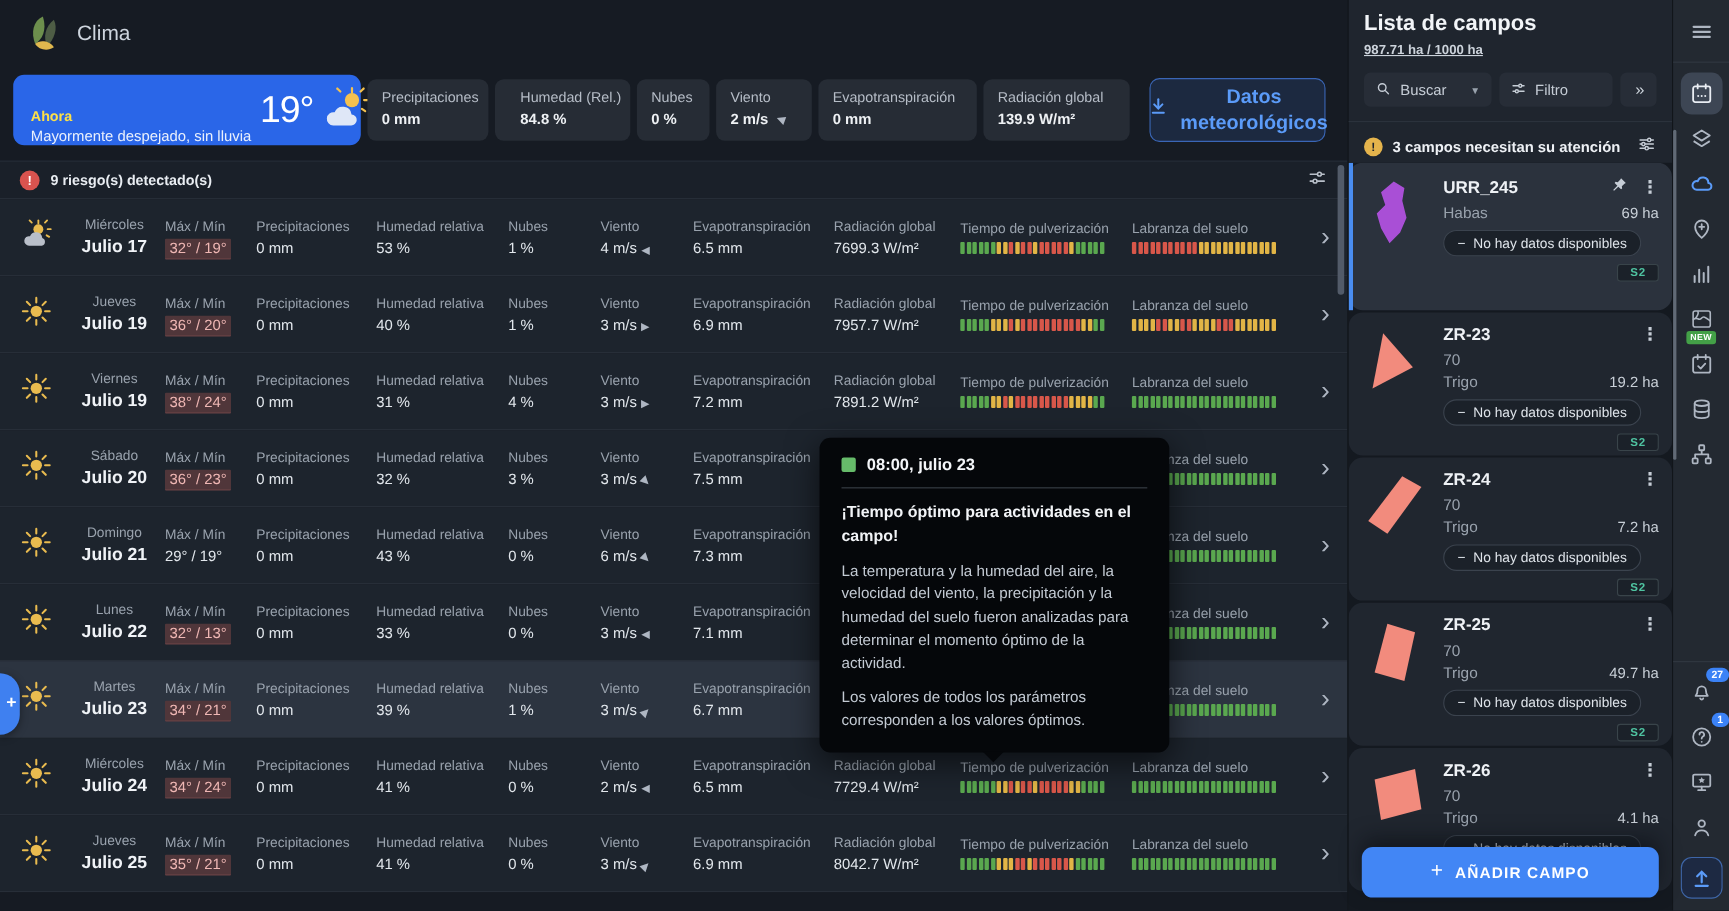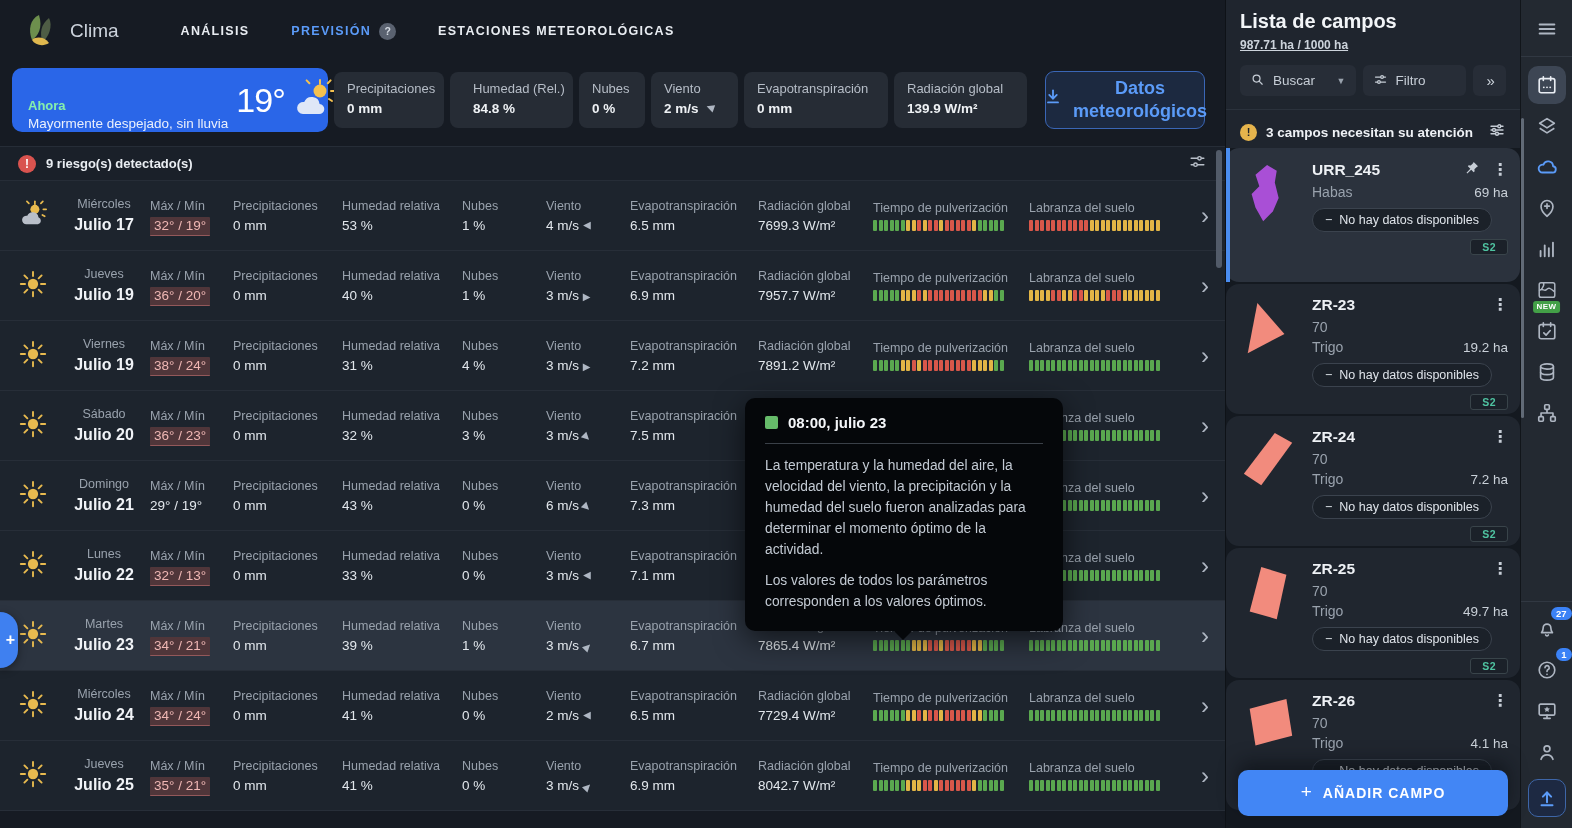--- a/index.html
+++ b/index.html
@@ -14,21 +14,21 @@
   .logo { width:40px; height:40px; }
   .brand { font-size:19px; color:#cdd4dd; margin-left:-26px; }
   nav { display:flex; gap:42px; margin-left:26px; }
   .nav-item { display:flex; align-items:center; gap:8px; font-size:12.5px; font-weight:700; letter-spacing:1.3px; color:#e8ecf1; cursor:pointer; }
   .nav-item.active { color:#5b9bf8; }
   .nav-badge { width:17px; height:17px; border-radius:50%; background:#5a6270; color:#d4dae2; font-size:10.5px; font-weight:700; display:flex; align-items:center; justify-content:center; letter-spacing:0; }
 
   .weather-bar { display:flex; align-items:center; gap:6px; padding:6px 12px 14px 12px; flex-shrink:0; }
   .now-card { width:316px; height:64px; background:#2a66e8; border-radius:10px; display:flex; align-items:center; padding:0 12px 0 16px; gap:8px; flex-shrink:0; }
   .now-left { flex:1; }
-  .now-label { font-size:13px; font-weight:700; color:#86efac; margin-bottom:3px;margin-top:28px; }
+  .now-label { font-size:13px; font-weight:700; color:#fde047; margin-bottom:3px;margin-top:28px; }
   .now-cond { font-size:13.5px; color:#eaf0fc; white-space:nowrap; }
   .now-temp { font-size:34px; font-weight:400; color:#fff; letter-spacing:-1px; }
   .now-icon svg { width:44px; height:40px; }
   .stat-card { height:56px; background:#262c35; border-radius:8px; padding:9px 13px; flex-shrink:0; }
   .stat-label { font-size:13px; color:#b6bdc7; margin-bottom:5px; white-space:nowrap; }
   .stat-value { font-size:13.5px; color:#eef1f4; font-weight:600; display:flex; align-items:center; gap:7px; }
   .dl-btn { margin-left:auto; margin-right:8px; width:160px; height:58px; background:#1c2940; border:1px solid #3a66b6; border-radius:9px; display:flex; align-items:center; justify-content:center; gap:10px; color:#5b9bf8; font-size:18px; font-weight:600; cursor:pointer; text-align:center; line-height:1.3; }
   .dl-btn svg { width:20px; height:20px; flex-shrink:0; }
 
   .risk-bar { height:35px; display:flex; align-items:center; gap:10px; padding:0 18px; background:#1a2029; border-top:1px solid #262d37; border-bottom:1px solid #262d37; flex-shrink:0; }
@@ -139,32 +139,20 @@
   <div class="main">
     <header>
       <span class="logo">
         <svg viewBox="0 0 40 40">
             <path d="M19 4 C10 8 8 19 12 29 C18 25 23 17 19 4Z" fill="#6d8f4d"></path>
             <path d="M29 7 C21 13 19 23 23 31 C29 25 33 15 29 7Z" fill="#4e5d45"></path>
             <path d="M12 29 C15 34 23 36 29 32 C25 26 16 25 12 29Z" fill="#e0b84e"></path>
           </svg>
       </span>
       <span class="brand">Clima</span>
-      <nav id="nav">
-          <div class="nav-item">
-            <span>ANÁLISIS</span>
-          </div>
-          <div class="nav-item active">
-            <span>PREVISIÓN</span>
-            <span class="nav-badge">?</span>
-          </div>
-          <div class="nav-item">
-            <span>ESTACIONES METEOROLÓGICAS</span>
-          </div>
-        </nav>
     </header>
 
     <section class="weather-bar">
       <div class="now-card">
         <div class="now-left">
           <div class="now-label">Ahora</div>
           <div class="now-cond">Mayormente despejado, sin lluvia</div>
         </div>
         <div class="now-temp">19°</div>
         <span class="now-icon">
@@ -1140,20 +1128,21 @@
 
     <div class="main-scroll"></div>
     <div class="left-tab">+</div>
 
     <div class="tooltip">
       <div class="tt-head">
         <span class="tt-sq"></span>
         <span class="tt-time">08:00,  julio 23</span>
       </div>
       <hr class="tt-hr">
+      <div class="tt-title">¡Tiempo óptimo para actividades en el campo!</div>
       <p class="tt-body">La temperatura y la humedad del aire, la velocidad del viento, la precipitación y la humedad del suelo fueron analizadas para determinar el momento óptimo de la actividad.</p>
       <p class="tt-body">Los valores de todos los parámetros corresponden a los valores óptimos.</p>
       <div class="tt-arrow"></div>
     </div>
   </div>
 
   <div class="sidebar">
     <div class="sb-head">
       <div class="sb-title">Lista de campos</div>
       <span class="sb-area">987.71 ha / 1000 ha</span>

